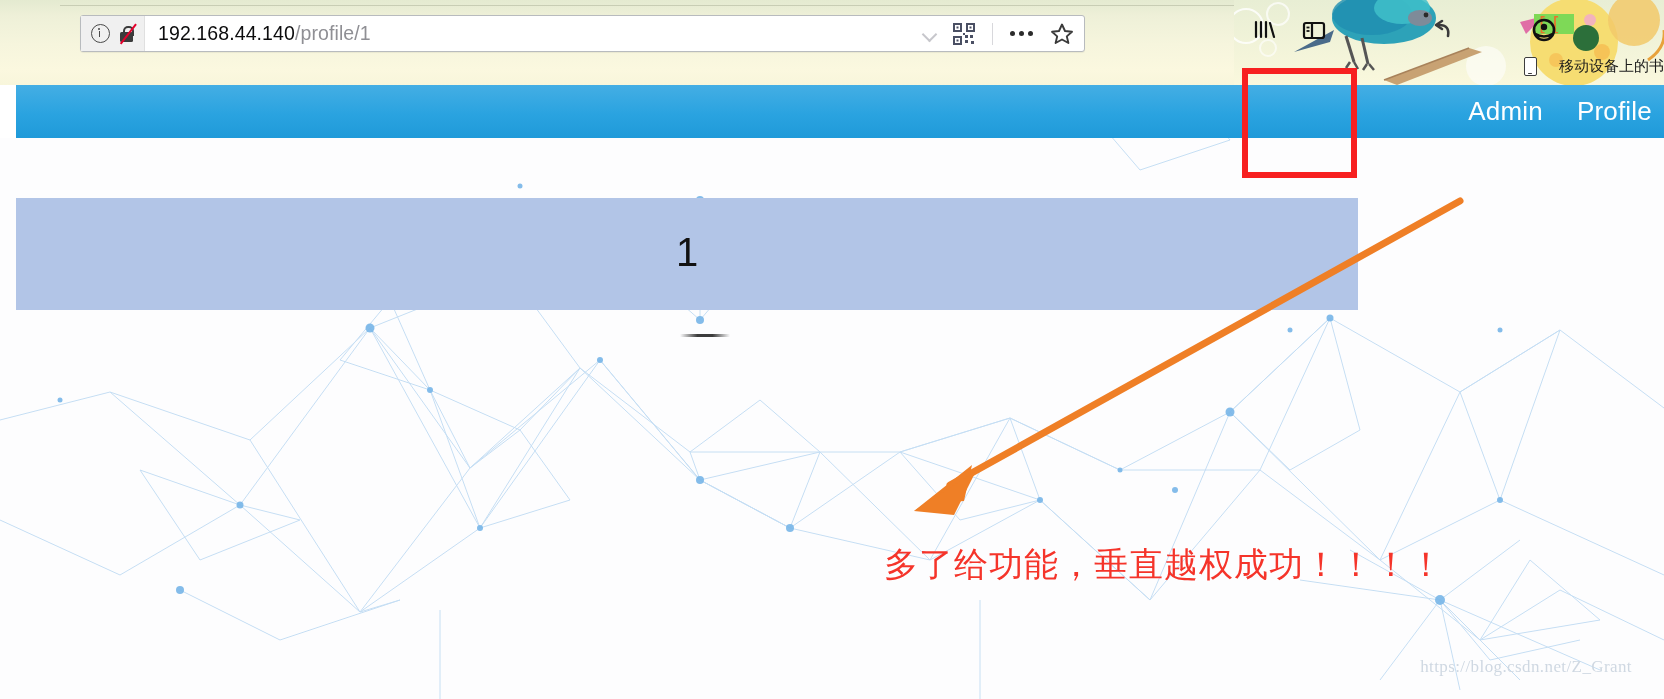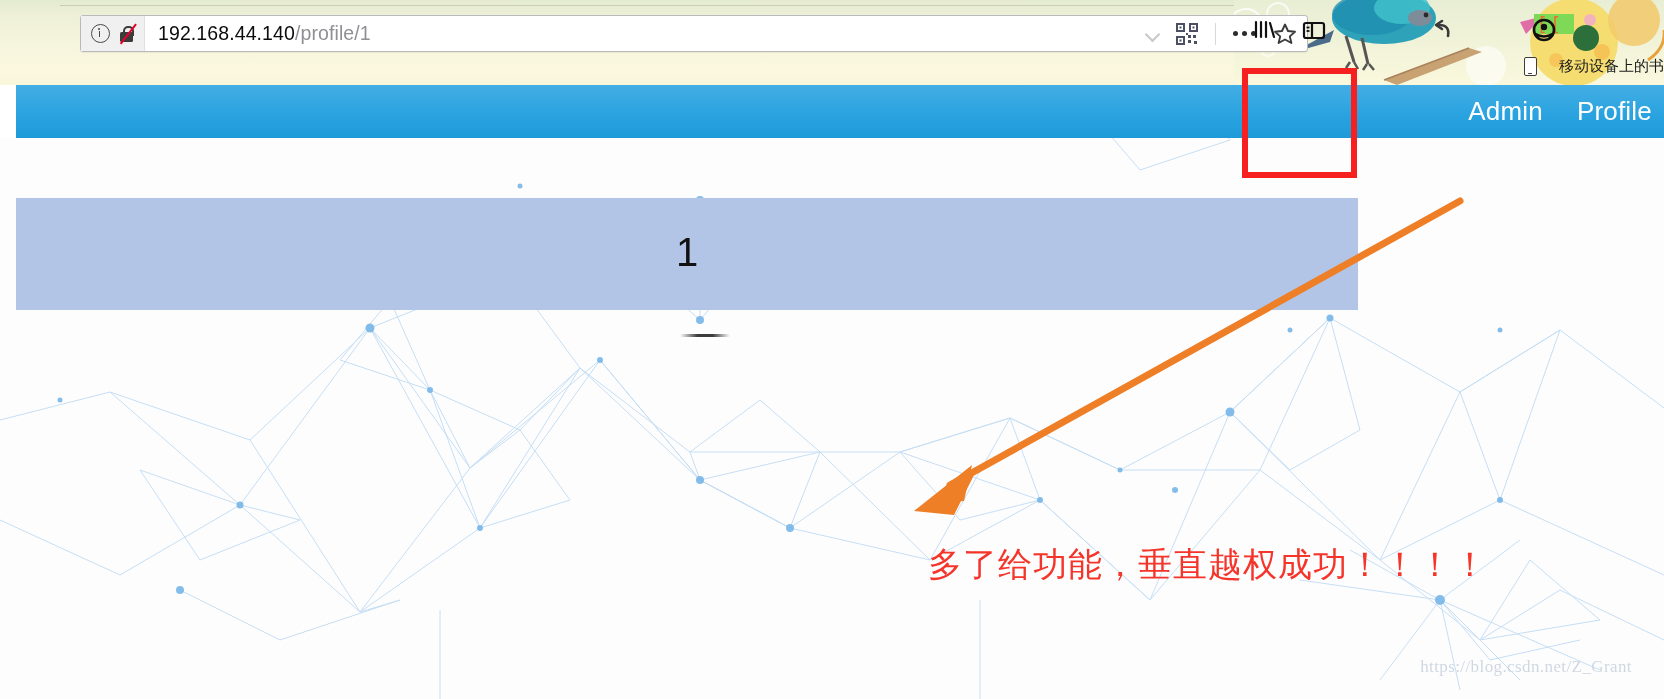--- a/index.html
+++ b/index.html
@@ -43,21 +43,21 @@
     left: 60px; top: 0;
     width: 1604px; height: 6px;
     border-bottom: 1px solid #c8cdb4;
     box-sizing: border-box;
   }
 
   
   .urlbar {
     position: absolute;
     left: 80px; top: 15px;
-    width: 1228px; height: 37px;
+    width: 1005px; height: 37px;
     background: #ffffff;
     border: 1px solid #b8bbbe;
     border-radius: 3px;
     box-sizing: border-box;
     display: flex;
     align-items: center;
     box-shadow: 0 1px 1px rgba(0,0,0,0.06);
   }
   .url-identity {
     display: flex;
@@ -297,21 +297,21 @@
   }
   .arrow-svg {
     position: absolute;
     left: 880px; top: 185px;
     width: 600px; height: 350px;
     z-index: 9;
     pointer-events: none;
   }
   .annotation-text {
     position: absolute;
-    left: 928px; top: 542px;
+    left: 884px; top: 542px;
     font-size: 34px;
     color: #f5342a;
     font-family: "DejaVu Sans", sans-serif;
     letter-spacing: 1px;
     white-space: nowrap;
     z-index: 9;
   }
   .watermark {
     position: absolute;
     right: 32px; bottom: 22px;

